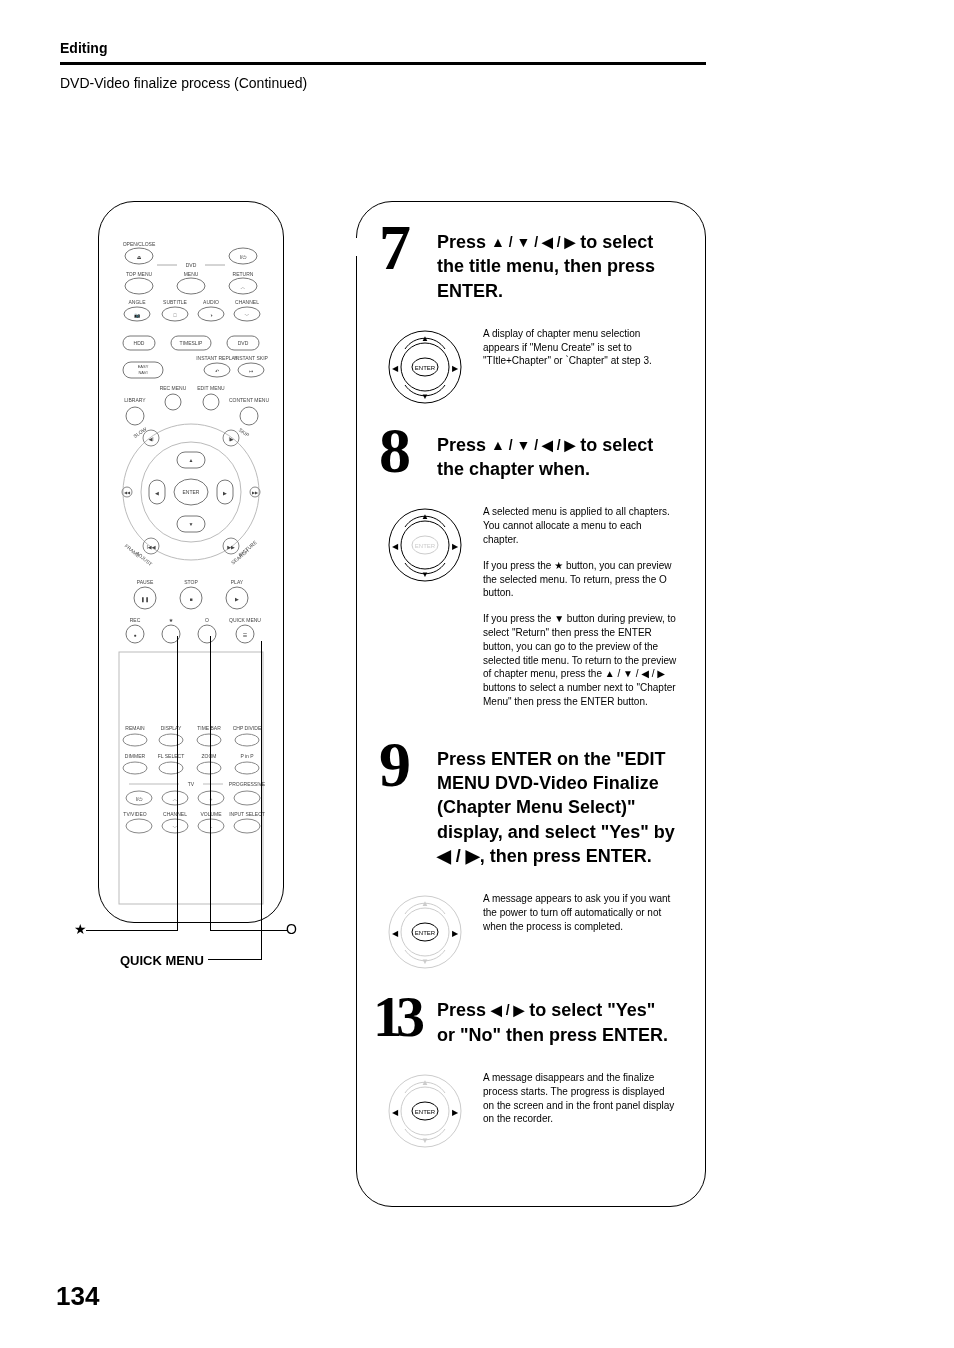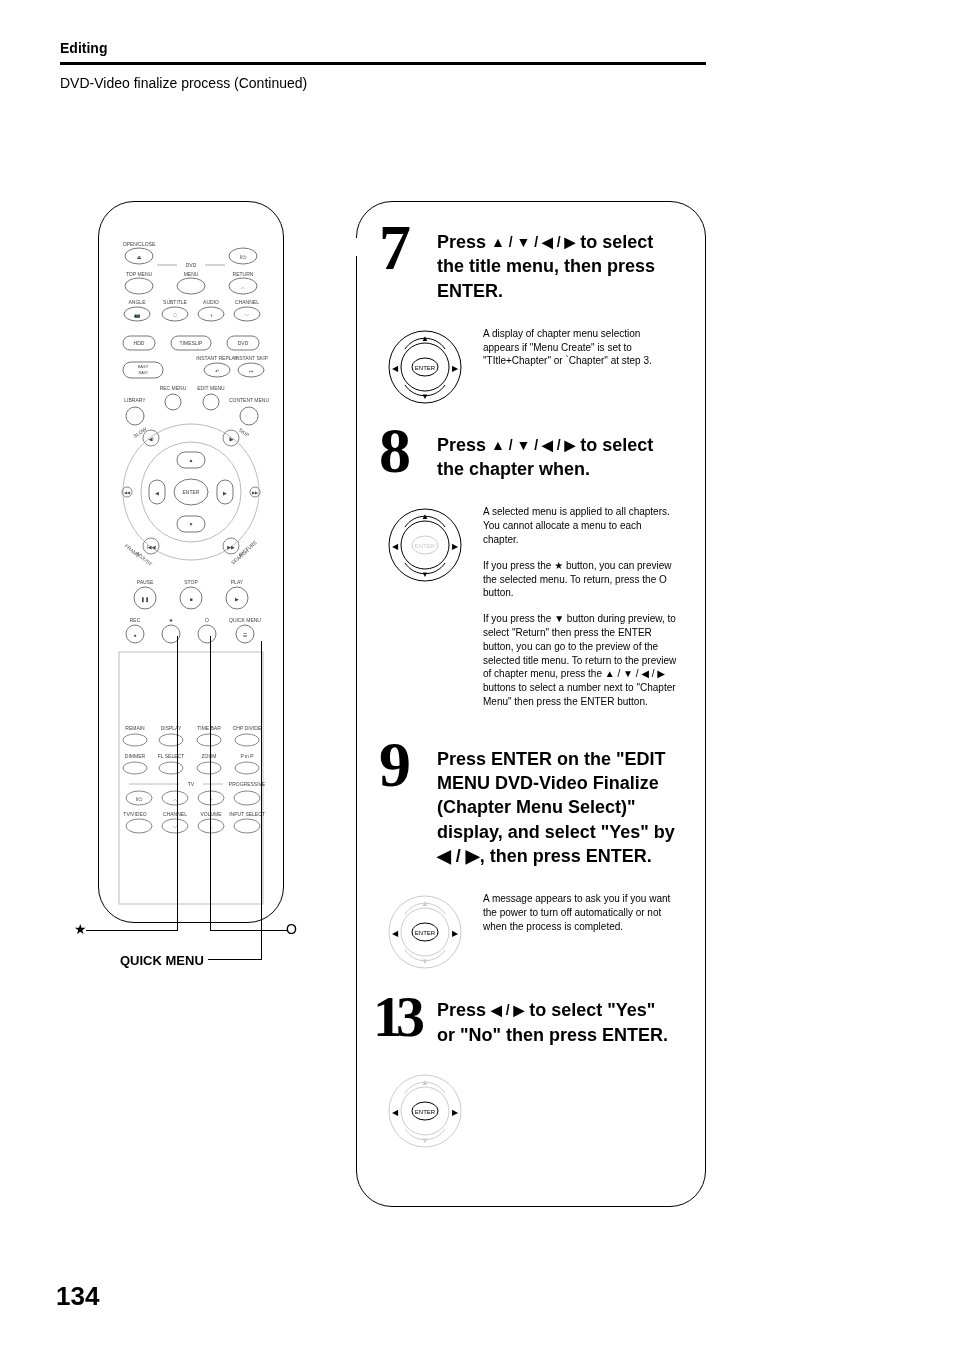--- a/index.html
+++ b/index.html
@@ -313,20 +313,23 @@
                 <ellipse cx="40" cy="40" rx="13" ry="9" fill="none" stroke="#000"></ellipse>
                 <text x="40" y="43" text-anchor="middle" font-size="6">ENTER</text>
                 <text x="40" y="14" text-anchor="middle" font-size="8" fill="#ccc">▲</text>
                 <text x="40" y="72" text-anchor="middle" font-size="8" fill="#ccc">▼</text>
                 <text x="10" y="44" text-anchor="middle" font-size="8">◀</text>
                 <text x="70" y="44" text-anchor="middle" font-size="8">▶</text>
                 <path d="M20 22 A24 24 0 0 1 60 22" fill="none" stroke="#ccc"></path>
                 <path d="M20 58 A24 24 0 0 0 60 58" fill="none" stroke="#ccc"></path>
               </svg>
             </div>
+            <div class="step-body">
+              <p>A message disappears and the finalize process starts. The progress is displayed on the screen and in the front panel display on the recorder.</p>
+            </div>
           </div>
         </div>
 
       </div>
     </div>
   </div>
 
   <div class="pg-num">134</div>
 </div>
 

